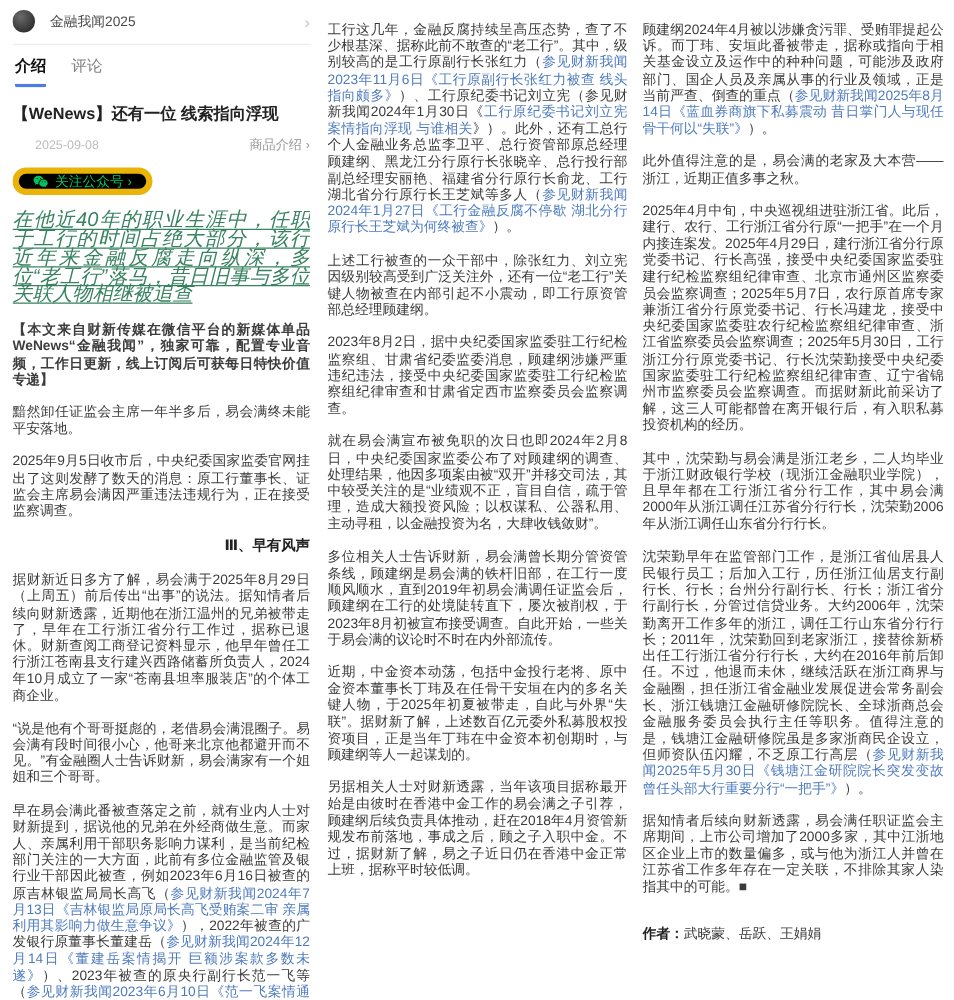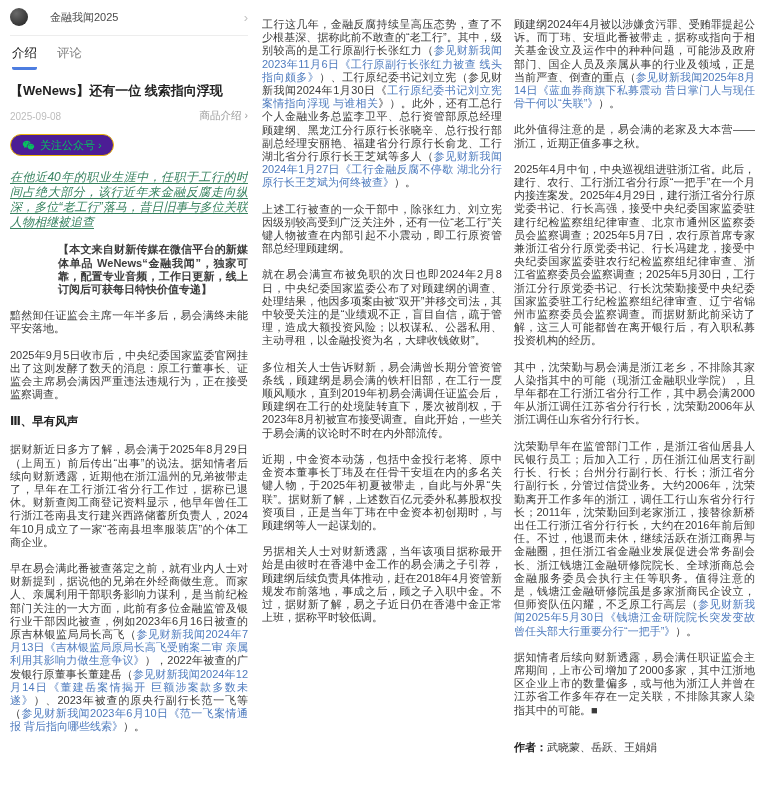--- a/index.html
+++ b/index.html
@@ -8,43 +8,43 @@
     font-family:"Liberation Sans","DejaVu Sans",sans-serif;
     color:#3a3a3a;
   }
   .page{position:absolute;inset:0;background:#fff;}
   .col{position:absolute;top:0;height:800px;overflow:hidden;}
   .col1{left:10px;width:238px;}
   .col2{left:262px;width:240px;padding-top:4px;}
   .col3{left:514px;width:241px;padding-top:4px;}
 
   
-  .account-row{display:flex;align-items:center;gap:22px;padding:8px 0 9px;border-bottom:1px solid #ededed;}
+  .account-row{display:flex;align-items:center;gap:12px;padding:8px 0 9px;border-bottom:1px solid #ededed;}
   .avatar{width:18px;height:18px;border-radius:50%;background:radial-gradient(circle at 35% 30%,#6a6a6a,#1d1d1d);flex:none;}
   .account-name{font-size:11px;color:#4a4a4a;}
   .chev{margin-left:auto;color:#c2c2c2;font-size:13px;line-height:1;}
   .tabs{display:flex;gap:20px;padding:9px 2px 0;}
   .tab{font-size:12.5px;color:#808080;padding-bottom:5px;border-bottom:3px solid transparent;}
-  .tab.active{color:#111;font-weight:400;border-bottom-color:#4d7de0;border-radius:2px;}
+  .tab.active{color:#111;font-weight:700;border-bottom-color:#4d7de0;border-radius:2px;}
   .art-title{font-size:13px;font-weight:600;color:#222;margin:12px 0 0;line-height:1.4;}
   .meta-row{display:flex;justify-content:space-between;align-items:center;margin:9px 0 9px;}
-  .meta-date{font-size:10px;color:#bdbdbd;}
+  .meta-date{font-size:10px;color:#bdbdbd;margin-left:18px;}
   .meta-product{font-size:10.5px;color:#9a9a9a;}
-  .follow-btn{display:inline-flex;align-items:center;gap:5px;background:#4c1d95;border:1px solid #eab308;
+  .follow-btn{display:inline-flex;align-items:center;gap:5px;background:#000000;border:5px solid #eab308;
     border-radius:12px;height:22px;padding:0 11px;font-size:11px;color:#07c160;cursor:pointer;
     font-family:inherit;margin:2px 0 10px;}
   .wx-icon{width:13px;height:13px;display:inline-block;}
-  .deck{font-size:12px;line-height:14.8px;color:#37825f;font-style:italic;
+  .deck{font-size:16px;line-height:14.8px;color:#37825f;font-style:italic;
     text-decoration:underline;text-underline-offset:2px;margin:4px 0 0;text-align:justify;}
 
   
   .blocks{margin-top:14px;}
   .para{font-size:11px;line-height:13.2px;margin:0 0 13px;text-align:justify;color:#3a3a3a;}
-  .para.lead{font-weight:700;color:#3d3d3d;margin-left:48px;}
-  .sec-heading{font-size:11.5px;font-weight:700;color:#222;text-align:left;margin:3px 0 14px;}
+  .para.lead{font-weight:700;color:#3d3d3d;}
+  .sec-heading{font-size:11.5px;font-weight:700;color:#222;text-align:right;margin:3px 0 14px;}
   .ref-link{color:#4e7bbe;text-decoration:none;cursor:pointer;}
   .para.author{margin-top:24px;}
   .author-label{font-weight:700;color:#222;}
 </style>
 </head>
 <body>
 
 <div class="page">
 
   <div class="col col1">
@@ -71,40 +71,42 @@
       </span>
       <span>关注公众号 ›</span>
     </button>
     <p class="deck">在他近40年的职业生涯中，任职于工行的时间占绝大部分，该行近年来金融反腐走向纵深，多位“老工行”落马，昔日旧事与多位关联人物相继被追查</p>
     <div class="blocks">
         <p class="para lead"><span>【本文来自财新传媒在微信平台的新媒体单品 WeNews“金融我闻”，独家可靠，配置专业音频，工作日更新，线上订阅后可获每日特快价值专递】</span></p>
         <p class="para"><span>黯然卸任证监会主席一年半多后，易会满终未能平安落地。</span></p>
         <p class="para"><span>2025年9月5日收市后，中央纪委国家监委官网挂出了这则发酵了数天的消息：原工行董事长、证监会主席易会满因严重违法违规行为，正在接受监察调查。</span></p>
         <h3 class="sec-heading">Ⅲ、早有风声</h3>
         <p class="para"><span>据财新近日多方了解，易会满于2025年8月29日（上周五）前后传出“出事”的说法。据知情者后续向财新透露，近期他在浙江温州的兄弟被带走了，早年在工行浙江省分行工作过，据称已退休。财新查阅工商登记资料显示，他早年曾任工行浙江苍南县支行建兴西路储蓄所负责人，2024年10月成立了一家“苍南县坦率服装店”的个体工商企业。</span></p>
+        <p class="para"><span>“说是他有个哥哥挺彪的，老借易会满混圈子。易会满有段时间很小心，他哥来北京他都避开而不见。”有金融圈人士告诉财新，易会满家有一个姐姐和三个哥哥。</span></p>
         <p class="para"><span>早在易会满此番被查落定之前，就有业内人士对财新提到，据说他的兄弟在外经商做生意。而家人、亲属利用干部职务影响力谋利，是当前纪检部门关注的一大方面，此前有多位金融监管及银行业干部因此被查，例如2023年6月16日被查的原吉林银监局局长高飞（</span><a class="ref-link">参见财新我闻2024年7月13日《吉林银监局原局长高飞受贿案二审 亲属利用其影响力做生意争议》</a><span>），2022年被查的广发银行原董事长董建岳（</span><a class="ref-link">参见财新我闻2024年12月14日《董建岳案情揭开 巨额涉案款多数未遂》</a><span>）、2023年被查的原央行副行长范一飞等（</span><a class="ref-link">参见财新我闻2023年6月10日《范一飞案情通报 背后指向哪些线索》</a><span>）。</span></p>
       </div>
   </div>
 
   <div class="col col2">
     <div class="blocks">
         <p class="para"><span>工行这几年，金融反腐持续呈高压态势，查了不少根基深、据称此前不敢查的“老工行”。其中，级别较高的是工行原副行长张红力（</span><a class="ref-link">参见财新我闻2023年11月6日《工行原副行长张红力被查 线头指向颇多》</a><span>）、工行原纪委书记刘立宪（参见财新我闻2024年1月30日《</span><a class="ref-link">工行原纪委书记刘立宪案情指向浮现 与谁相关</a><span>》）。此外，还有工总行个人金融业务总监李卫平、总行资管部原总经理顾建纲、黑龙江分行原行长张晓辛、总行投行部副总经理安丽艳、福建省分行原行长俞龙、工行湖北省分行原行长王芝斌等多人（</span><a class="ref-link">参见财新我闻2024年1月27日《工行金融反腐不停歇 湖北分行原行长王芝斌为何终被查》</a><span>）。</span></p>
         <p class="para"><span>上述工行被查的一众干部中，除张红力、刘立宪因级别较高受到广泛关注外，还有一位“老工行”关键人物被查在内部引起不小震动，即工行原资管部总经理顾建纲。</span></p>
+        <p class="para"><span>2023年8月2日，据中央纪委国家监委驻工行纪检监察组、甘肃省纪委监委消息，顾建纲涉嫌严重违纪违法，接受中央纪委国家监委驻工行纪检监察组纪律审查和甘肃省定西市监察委员会监察调查。</span></p>
         <p class="para"><span>就在易会满宣布被免职的次日也即2024年2月8日，中央纪委国家监委公布了对顾建纲的调查、处理结果，他因多项案由被“双开”并移交司法，其中较受关注的是“业绩观不正，盲目自信，疏于管理，造成大额投资风险；以权谋私、公器私用、主动寻租，以金融投资为名，大肆收钱敛财”。</span></p>
         <p class="para"><span>多位相关人士告诉财新，易会满曾长期分管资管条线，顾建纲是易会满的铁杆旧部，在工行一度顺风顺水，直到2019年初易会满调任证监会后，顾建纲在工行的处境陡转直下，屡次被削权，于2023年8月初被宣布接受调查。自此开始，一些关于易会满的议论时不时在内外部流传。</span></p>
         <p class="para"><span>近期，中金资本动荡，包括中金投行老将、原中金资本董事长丁玮及在任骨干安垣在内的多名关键人物，于2025年初夏被带走，自此与外界“失联”。据财新了解，上述数百亿元委外私募股权投资项目，正是当年丁玮在中金资本初创期时，与顾建纲等人一起谋划的。</span></p>
         <p class="para"><span>另据相关人士对财新透露，当年该项目据称最开始是由彼时在香港中金工作的易会满之子引荐，顾建纲后续负责具体推动，赶在2018年4月资管新规发布前落地，事成之后，顾之子入职中金。不过，据财新了解，易之子近日仍在香港中金正常上班，据称平时较低调。</span></p>
       </div>
   </div>
 
   <div class="col col3">
     <div class="blocks">
         <p class="para"><span>顾建纲2024年4月被以涉嫌贪污罪、受贿罪提起公诉。而丁玮、安垣此番被带走，据称或指向于相关基金设立及运作中的种种问题，可能涉及政府部门、国企人员及亲属从事的行业及领域，正是当前严查、倒查的重点（</span><a class="ref-link">参见财新我闻2025年8月14日《蓝血券商旗下私募震动 昔日掌门人与现任骨干何以“失联”》</a><span>）。</span></p>
         <p class="para"><span>此外值得注意的是，易会满的老家及大本营——浙江，近期正值多事之秋。</span></p>
         <p class="para"><span>2025年4月中旬，中央巡视组进驻浙江省。此后，建行、农行、工行浙江省分行原“一把手”在一个月内接连案发。2025年4月29日，建行浙江省分行原党委书记、行长高强，接受中央纪委国家监委驻建行纪检监察组纪律审查、北京市通州区监察委员会监察调查；2025年5月7日，农行原首席专家兼浙江省分行原党委书记、行长冯建龙，接受中央纪委国家监委驻农行纪检监察组纪律审查、浙江省监察委员会监察调查；2025年5月30日，工行浙江分行原党委书记、行长沈荣勤接受中央纪委国家监委驻工行纪检监察组纪律审查、辽宁省锦州市监察委员会监察调查。而据财新此前采访了解，这三人可能都曾在离开银行后，有入职私募投资机构的经历。</span></p>
-        <p class="para"><span>其中，沈荣勤与易会满是浙江老乡，不排除其家人染指其中的可能（现浙江金融职业学院），且早年都在工行浙江省分行工作，其中易会满2000年从浙江调任江苏省分行行长，沈荣勤2006年从浙江调任山东省分行行长。</span></p>
+        <p class="para"><span>其中，沈荣勤与易会满是浙江老乡，二人均毕业于浙江财政银行学校（现浙江金融职业学院），且早年都在工行浙江省分行工作，其中易会满2000年从浙江调任江苏省分行行长，沈荣勤2006年从浙江调任山东省分行行长。</span></p>
         <p class="para"><span>沈荣勤早年在监管部门工作，是浙江省仙居县人民银行员工；后加入工行，历任浙江仙居支行副行长、行长；台州分行副行长、行长；浙江省分行副行长，分管过信贷业务。大约2006年，沈荣勤离开工作多年的浙江，调任工行山东省分行行长；2011年，沈荣勤回到老家浙江，接替徐新桥出任工行浙江省分行行长，大约在2016年前后卸任。不过，他退而未休，继续活跃在浙江商界与金融圈，担任浙江省金融业发展促进会常务副会长、浙江钱塘江金融研修院院长、全球浙商总会金融服务委员会执行主任等职务。值得注意的是，钱塘江金融研修院虽是多家浙商民企设立，但师资队伍闪耀，不乏原工行高层（</span><a class="ref-link">参见财新我闻2025年5月30日《钱塘江金研院院长突发变故 曾任头部大行重要分行“一把手”》</a><span>）。</span></p>
         <p class="para"><span>据知情者后续向财新透露，易会满任职证监会主席期间，上市公司增加了2000多家，其中江浙地区企业上市的数量偏多，或与他为浙江人并曾在江苏省工作多年存在一定关联，不排除其家人染指其中的可能。■</span></p>
         <p class="para author"><span class="author-label">作者：</span><span>武晓蒙、岳跃、王娟娟</span></p>
       </div>
   </div>
 
 </div>
 
 </body></html>

